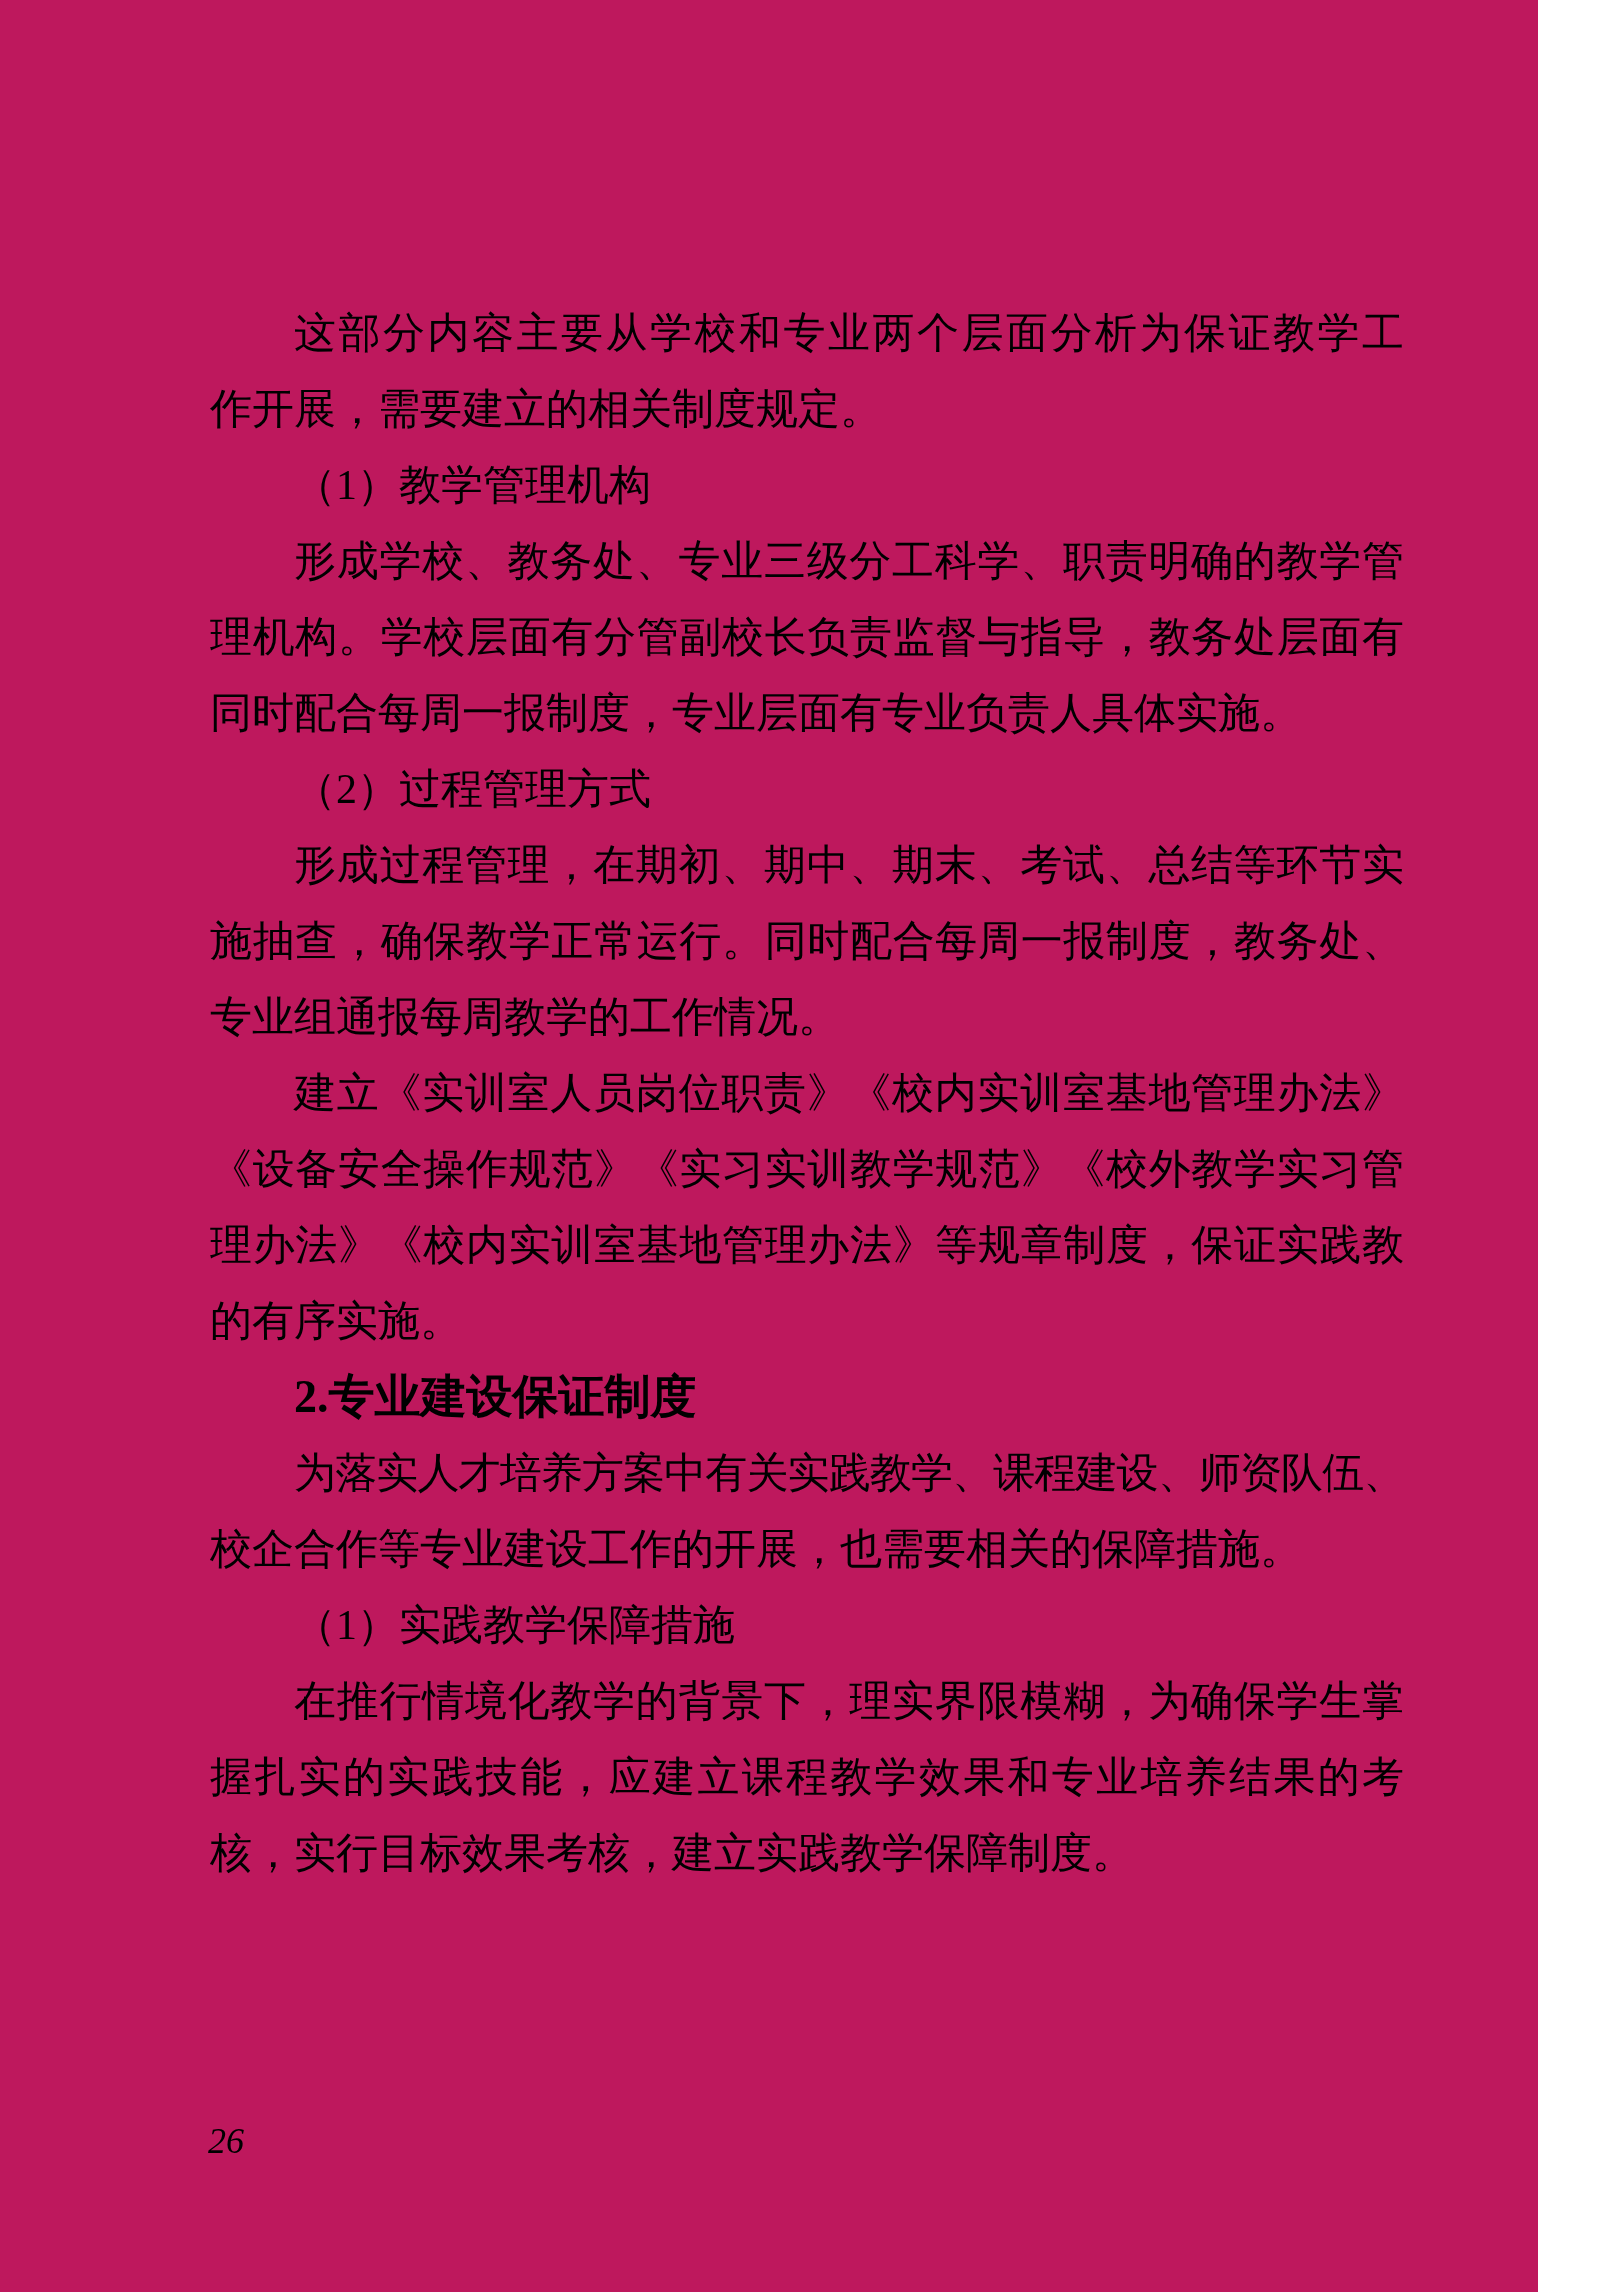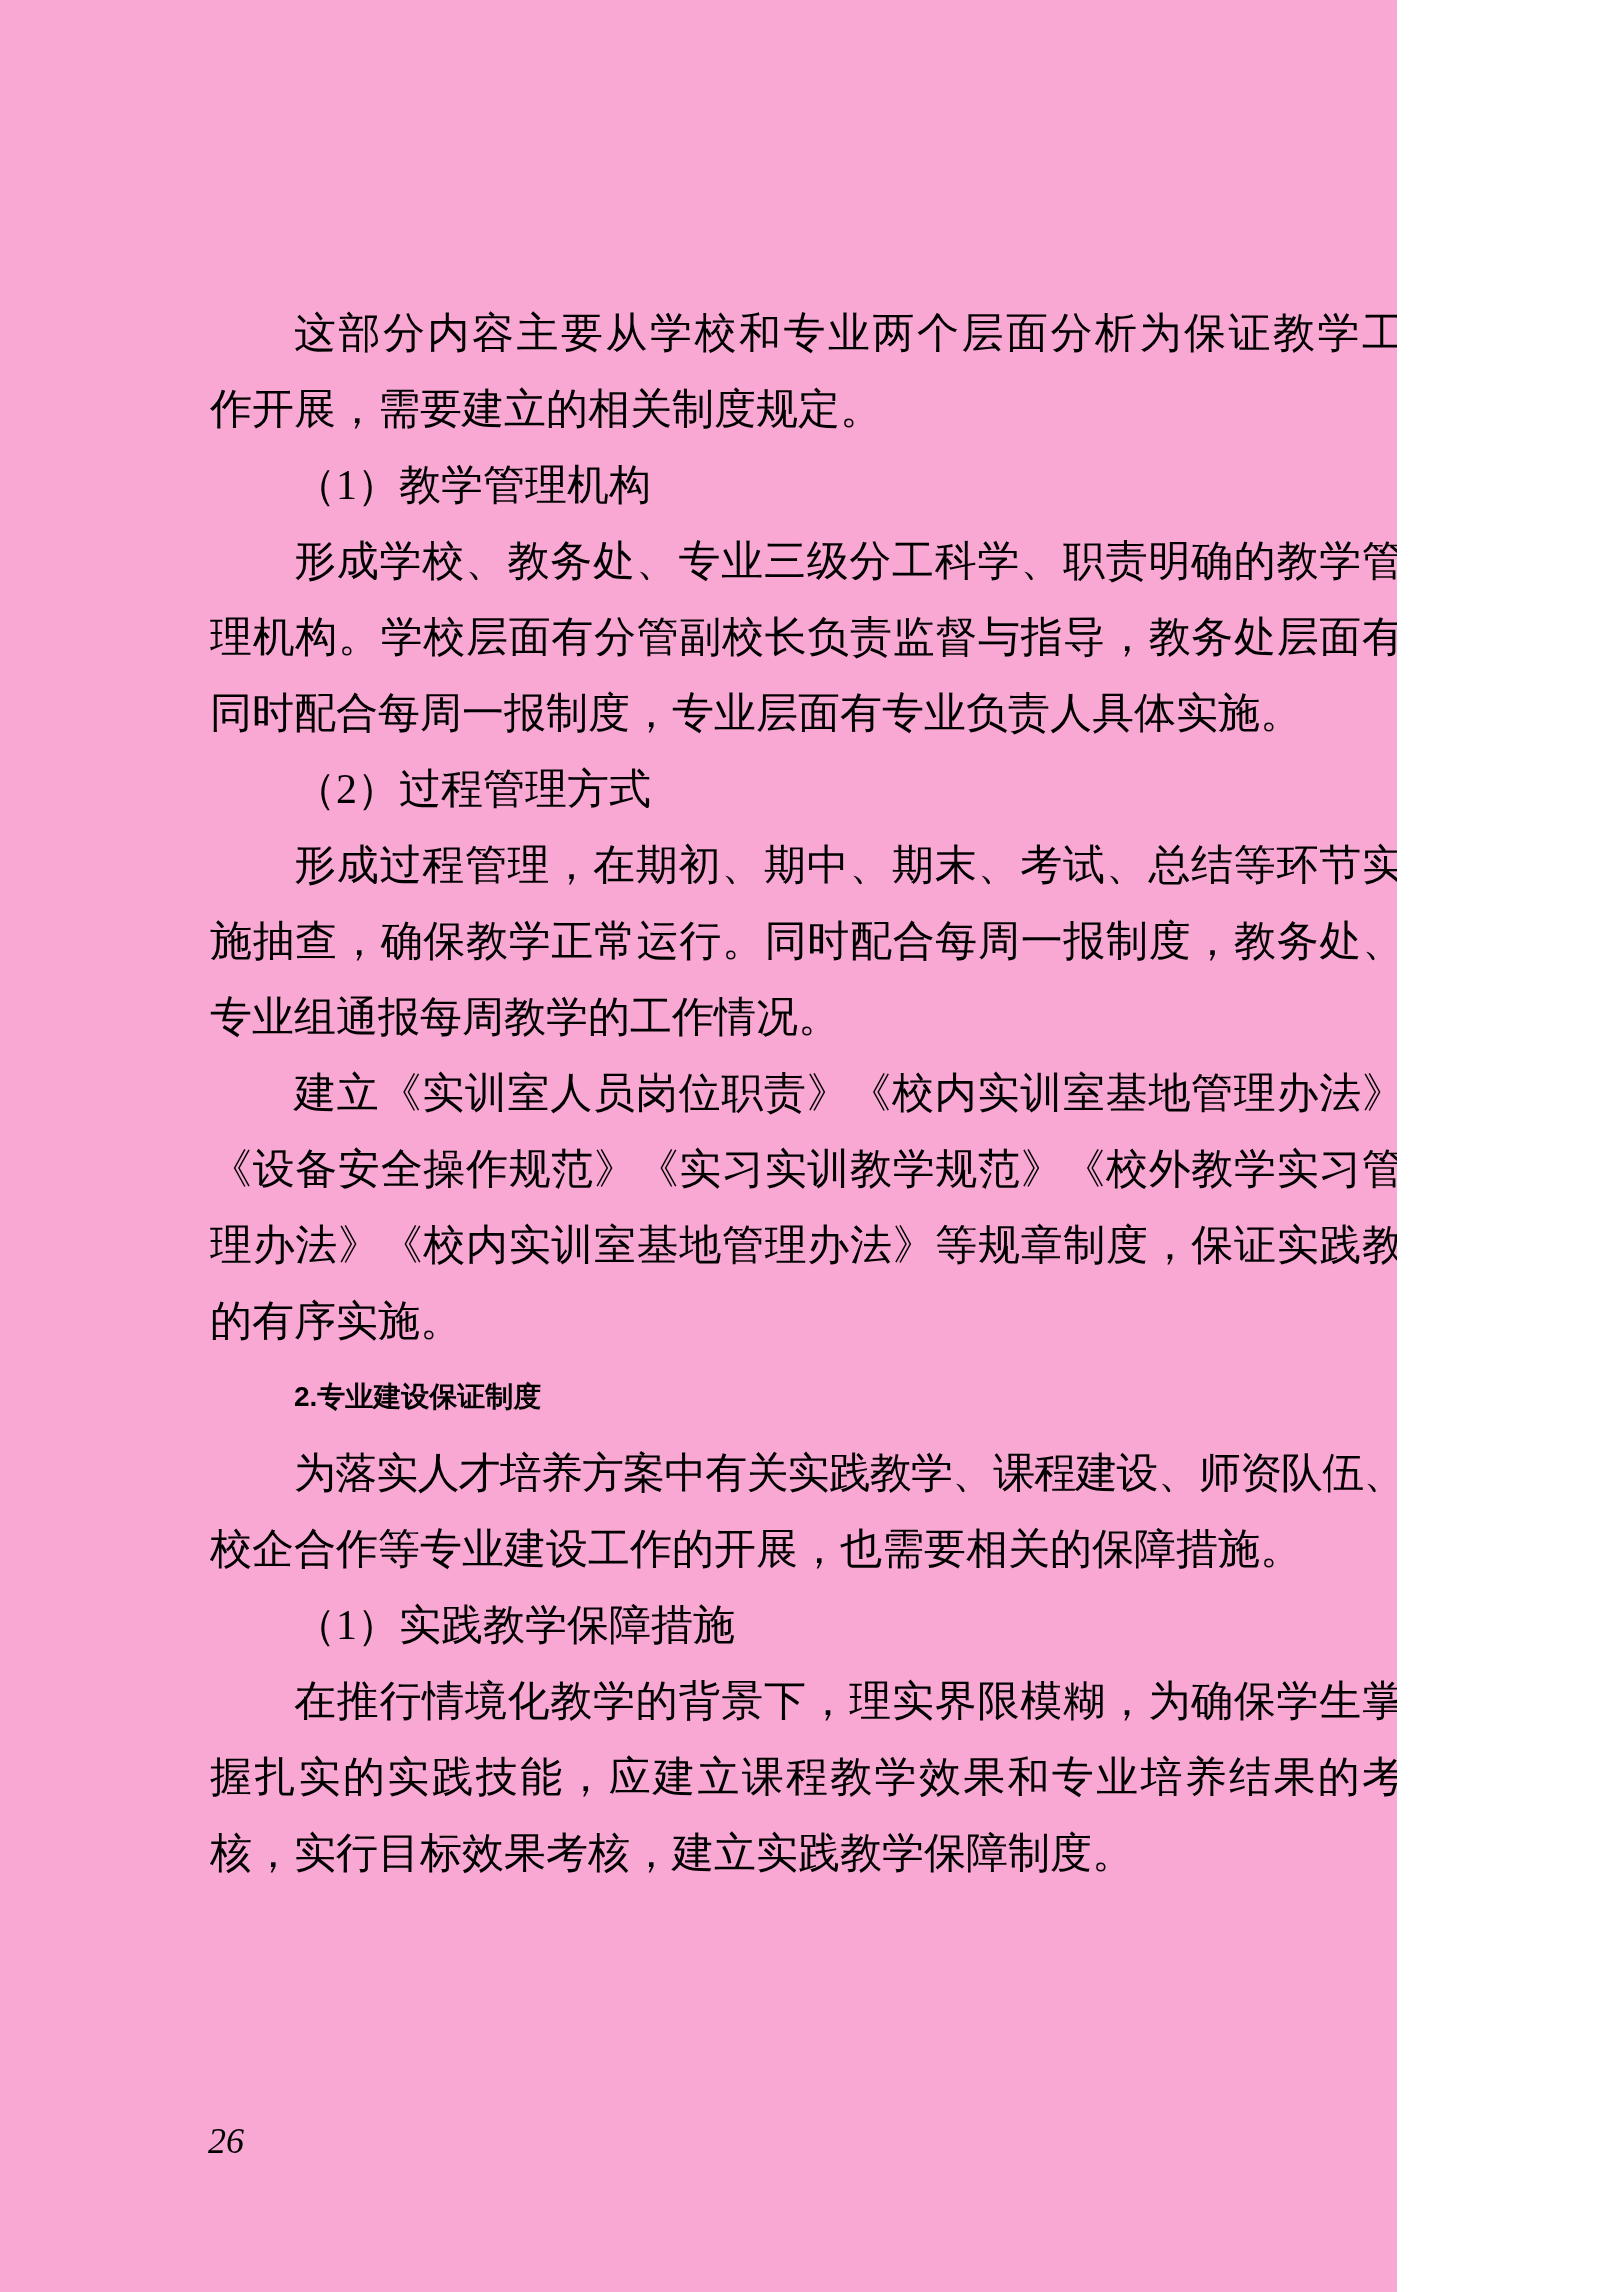--- a/index.html
+++ b/index.html
@@ -1,20 +1,20 @@
 <!DOCTYPE html>
 <html><head>
 <meta charset="utf-8">
 <style>
   html, body { margin: 0; padding: 0; }
   .page {
     position: relative;
-    width: 1397px;
+    width: 1538px;
     height: 2293px;
-    background: #f9a8d4;
+    background: #be185d;
     overflow: hidden;
   }
   .text-block {
     position: absolute;
     left: 210px;
     top: 295px;
     width: 1194px;
     color: #000000;
     font-family: "Liberation Serif", "DejaVu Serif", serif;
     font-size: 42px;
@@ -26,22 +26,22 @@
     line-height: 76px;
     overflow: hidden;
     word-break: break-all;
   }
   .first { text-indent: 84px; }
   .justify { text-align: justify; text-align-last: justify; }
   .tight { letter-spacing: -1.3px; }
   .subheading .line { font-size: 42px; }
   .heading .line {
     font-weight: bold;
-    font-family: Liberation Sans, sans-serif;
-    font-size: 28px;
+    font-family: Liberation Serif, serif;
+    font-size: 46px;
   }
   .page-number {
     position: absolute;
     left: 208px;
     top: 2117px;
     height: 49px;
     line-height: 49px;
     color: #000000;
     font-family: "Liberation Serif", "DejaVu Serif", serif;
     font-size: 36px;

